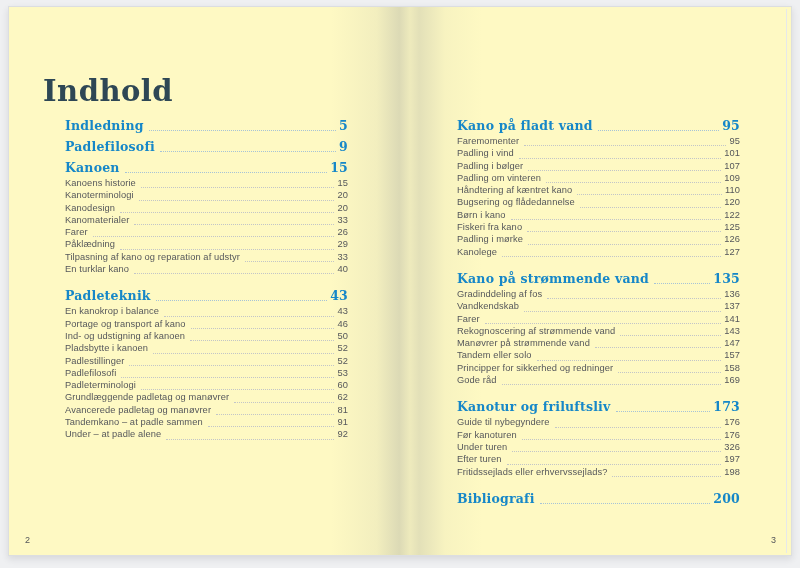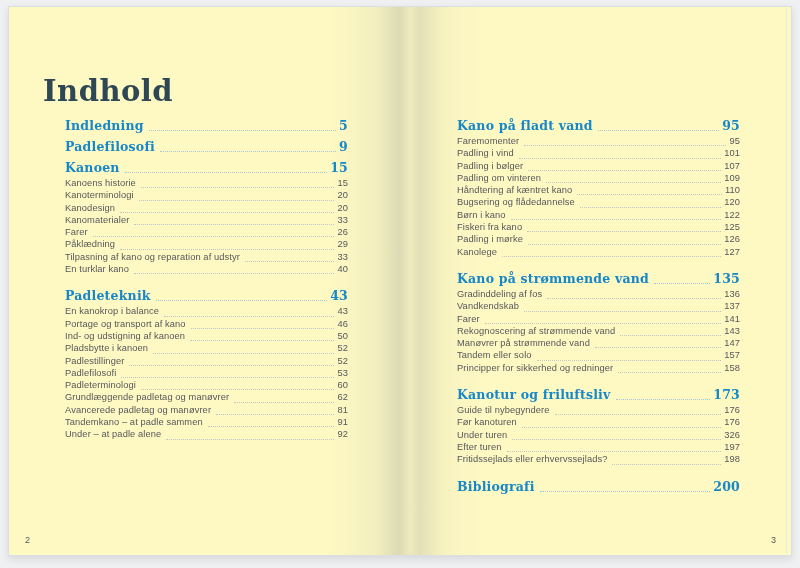--- a/index.html
+++ b/index.html
@@ -298,20 +298,25 @@
         <div class="s-row">
           <span>Tandem eller solo</span>
           <span class="lead slead"></span>
           <span class="pn">157</span>
         </div>
         <div class="s-row">
           <span>Principper for sikkerhed og redninger</span>
           <span class="lead slead"></span>
           <span class="pn">158</span>
         </div>
+        <div class="s-row">
+          <span>Gode råd</span>
+          <span class="lead slead"></span>
+          <span class="pn">169</span>
+        </div>
       </div>
       <div class="section">
         <div class="h-row">
           <span>Kanotur og friluftsliv</span>
           <span class="lead hlead"></span>
           <span class="pn">173</span>
         </div>
         <div class="s-row">
           <span>Guide til nybegyndere</span>
           <span class="lead slead"></span>

